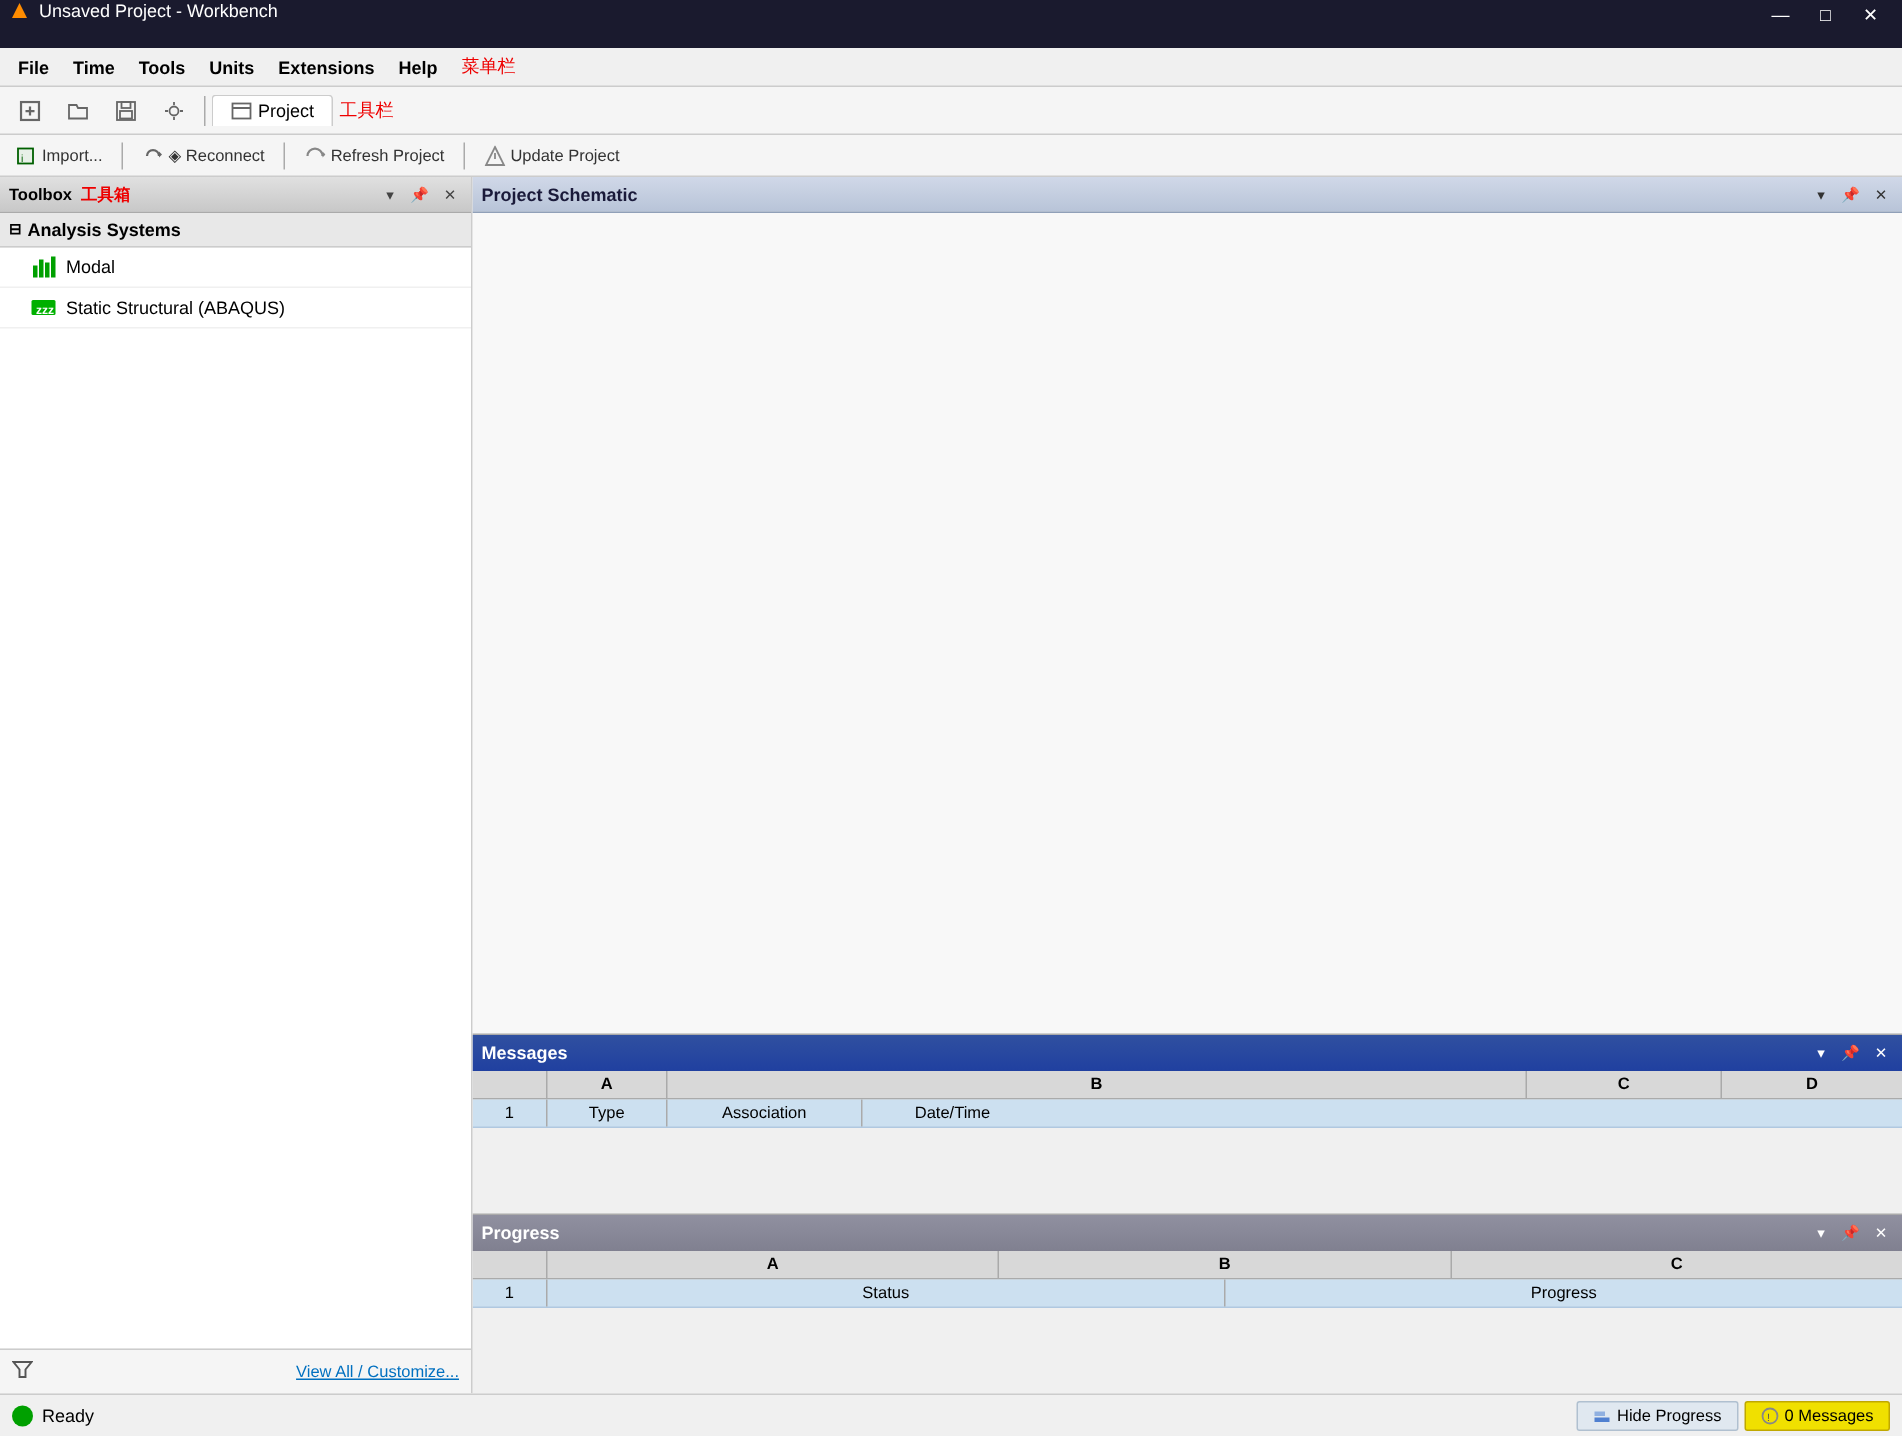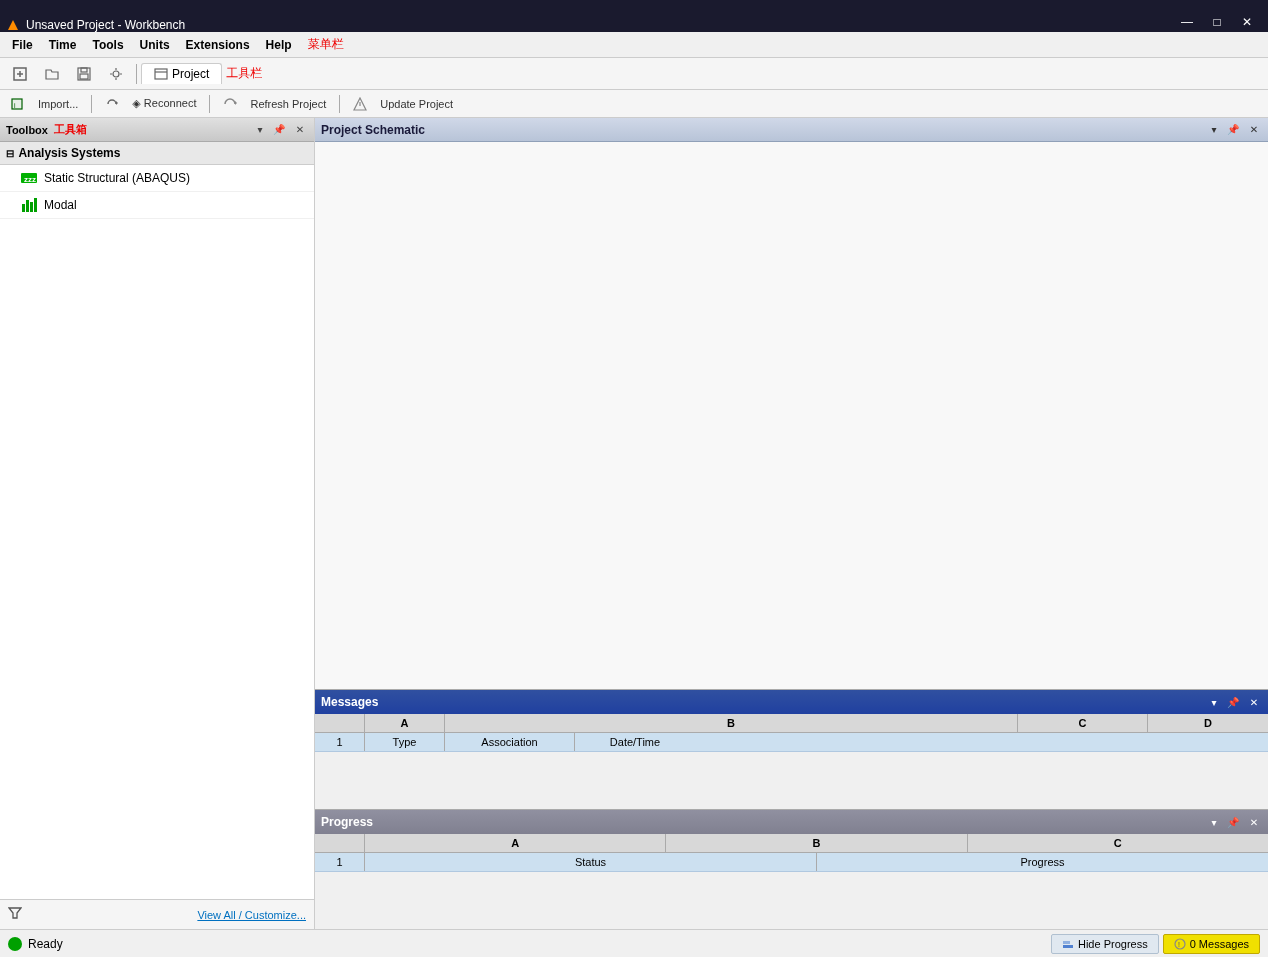--- a/index.html
+++ b/index.html
@@ -13,21 +13,21 @@
       display: flex;
       flex-direction: column;
     }
 
     
     .title-bar {
       background: #1a1a2e;
       color: #fff;
       height: 32px;
       display: flex;
-      align-items: flex-end;
+      align-items: flex-start;
       padding: 0 8px;
       justify-content: space-between;
       flex-shrink: 0;
     }
     .title-bar-left {
       display: flex;
       align-items: center;
       gap: 8px;
     }
     .title-bar-title {
@@ -121,21 +121,21 @@
       display: flex;
       align-items: center;
       padding: 0 4px;
       border-bottom: 1px solid #ccc;
       flex-shrink: 0;
       gap: 4px;
     }
     .action-btn {
       display: flex;
       align-items: center;
-      gap: 13px;
+      gap: 3px;
       padding: 2px 6px;
       background: transparent;
       border: 1px solid transparent;
       cursor: pointer;
       font-size: 11px;
       color: #333;
       border-radius: 2px;
     }
     .action-separator {
       width: 1px;
@@ -615,38 +615,38 @@
     </div>
 
     <div class="toolbox-content">
       <div class="toolbox-section-header">
         <span class="collapse-icon">⊟</span>
         <span>Analysis Systems</span>
       </div>
 
       <div class="toolbox-item">
         <div class="item-icon">
-          <svg width="18" height="18" viewBox="0 0 18 18">
-            <rect x="1" y="4" width="16" height="10" fill="#00b000" rx="1"></rect>
-            <text x="4" y="13" font-size="8" fill="#fff" font-weight="bold">zzz</text>
-          </svg>
-        </div>
-        <span>Static Structural (ABAQUS)</span>
-      </div>
-
-      <div class="toolbox-item">
-        <div class="item-icon">
           <div class="icon-modal">
             <span style="height:8px;"></span>
             <span style="height:12px;"></span>
             <span style="height:10px;"></span>
             <span style="height:14px;"></span>
           </div>
         </div>
         <span>Modal</span>
+      </div>
+
+      <div class="toolbox-item">
+        <div class="item-icon">
+          <svg width="18" height="18" viewBox="0 0 18 18">
+            <rect x="1" y="4" width="16" height="10" fill="#00b000" rx="1"></rect>
+            <text x="4" y="13" font-size="8" fill="#fff" font-weight="bold">zzz</text>
+          </svg>
+        </div>
+        <span>Static Structural (ABAQUS)</span>
       </div>
     </div>
 
     <div class="toolbox-footer">
       <button class="filter-icon-btn">
         <svg width="14" height="14" viewBox="0 0 14 14">
           <polygon points="1,2 13,2 9,7 9,12 5,12 5,7" fill="none" stroke="#555" stroke-width="1.3"></polygon>
         </svg>
       </button>
       <span class="view-all-link">View All / Customize...</span>

